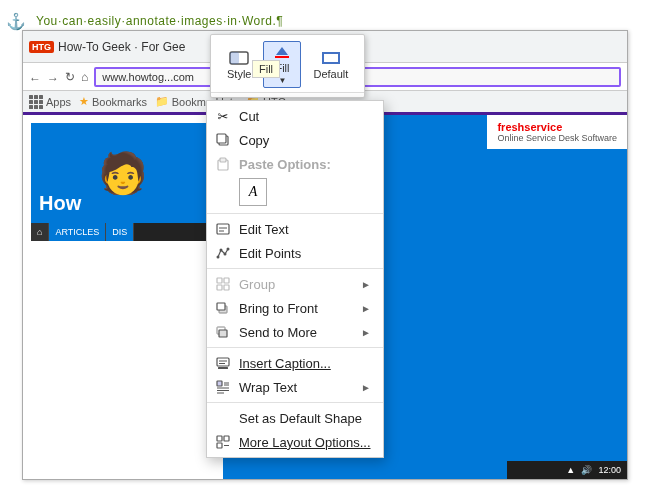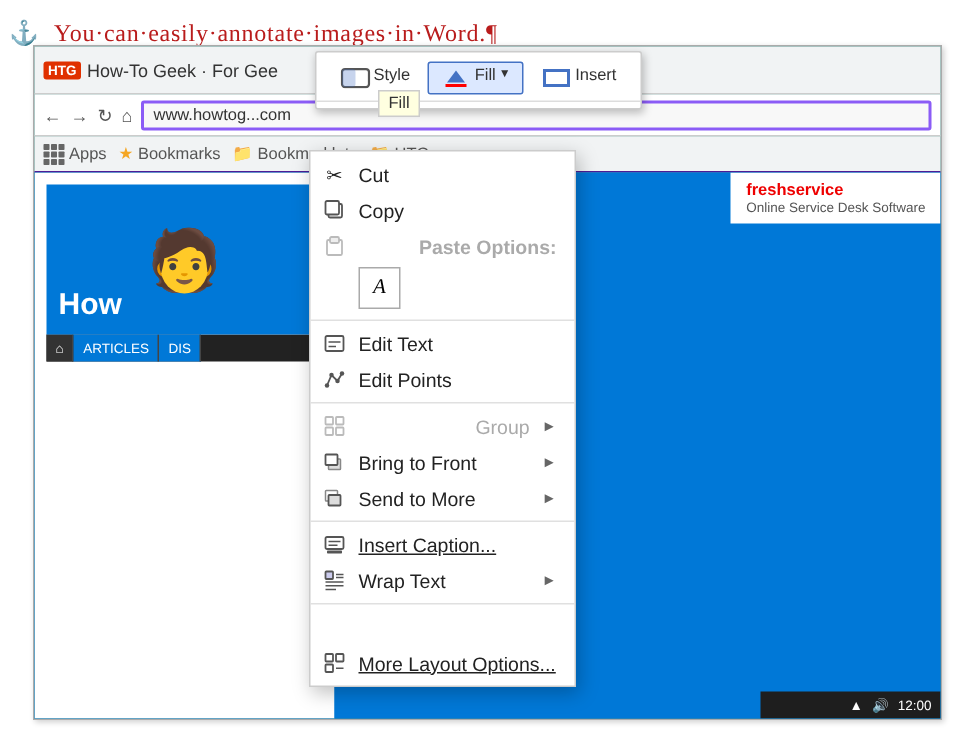--- a/index.html
+++ b/index.html
@@ -15,23 +15,23 @@
 
     
     .doc-area {
       position: absolute;
       top: 0; left: 0; right: 0; bottom: 0;
       background: #fff;
       padding: 8px 16px;
     }
 
     .doc-text {
-      font-size: 16px;
-      color: #b91c1c;
-      font-family: Liberation Serif, serif;
+      font-size: 12px;
+      color: #4d7c0f;
+      font-family: Liberation Sans, sans-serif;
       letter-spacing: 0.5px;
       padding: 6px 0 4px 20px;
     }
 
     
     .margin-icon {
       position: absolute;
       left: 6px;
       top: 12px;
       color: #4472c4;
@@ -104,21 +104,21 @@
       border-radius: 2px;
       padding: 2px 6px;
       font-size: 11px;
       color: #333;
       height: 20px;
     }
 
     
     .bookmarks-bar {
       background: #f1f3f4;
-      border-bottom: 1px solid #4c1d95;
+      border-bottom: 3px solid #4c1d95;
       padding: 2px 6px;
       display: flex;
       align-items: center;
       gap: 8px;
       height: 24px;
       font-size: 11px;
     }
 
     .bookmark-apps {
       display: flex;
@@ -262,21 +262,22 @@
       display: flex;
       align-items: center;
       padding: 2px 8px 0;
       gap: 4px;
       border-bottom: 1px solid #ddd;
       padding-bottom: 4px;
     }
 
     .toolbar-btn {
       display: flex;
-      flex-direction: row;
+      flex-direction: column;
+      align-items: center;
       gap: 2px;
       padding: 2px 8px;
       font-size: 11px;
       color: #333;
       cursor: pointer;
       border-radius: 2px;
     }
 
     .toolbar-btn.active {
       background: #dce8ff;
@@ -321,21 +322,21 @@
       display: flex;
       align-items: center;
       padding: 3px 12px 3px 8px;
       gap: 8px;
       cursor: pointer;
       font-size: 13px;
       color: #222;
       min-height: 24px;
     }
 
-    .menu-item.disabled { color: #aaa; cursor: default; text-align: right; }
+    .menu-item.disabled { color: #aaa; cursor: default; }
 
     .menu-item .menu-icon {
       width: 16px;
       height: 16px;
       display: flex;
       align-items: center;
       justify-content: center;
       flex-shrink: 0;
       font-size: 13px;
     }
@@ -484,21 +485,21 @@
         </div>
         <span>Fill</span>
         <span style="font-size:8px;">▼</span>
       </div>
       <div class="toolbar-btn">
         <div class="toolbar-icon">
           <svg width="20" height="14" viewBox="0 0 20 14">
             <rect x="2" y="2" width="16" height="10" fill="none" stroke="#4472c4" stroke-width="2"></rect>
           </svg>
         </div>
-        <span>Insert</span>
+        <span>Default</span>
       </div>
     </div>
   </div>
 
   <div class="fill-tooltip">
     <span>Fill</span>
   </div>
 
   <div class="context-menu">
 
@@ -623,20 +624,21 @@
         </svg>
       </span>
       <span class="label">Wrap Text</span>
       <span class="arrow">►</span>
     </div>
 
     <div class="menu-separator"></div>
 
     <div class="menu-item">
       <span class="menu-icon"></span>
+      <span class="label">Set as Default Shape</span>
     </div>
 
     <div class="menu-item">
       <span class="menu-icon">
         <svg width="14" height="14" viewBox="0 0 14 14" fill="none">
           <rect x="1" y="1" width="5" height="5" rx="0.5" stroke="#555" stroke-width="1.2"></rect>
           <rect x="8" y="1" width="5" height="5" rx="0.5" stroke="#555" stroke-width="1.2"></rect>
           <rect x="1" y="8" width="5" height="5" rx="0.5" stroke="#555" stroke-width="1.2"></rect>
           <line x1="8" y1="10.5" x2="13" y2="10.5" stroke="#555" stroke-width="1"></line>
         </svg>

